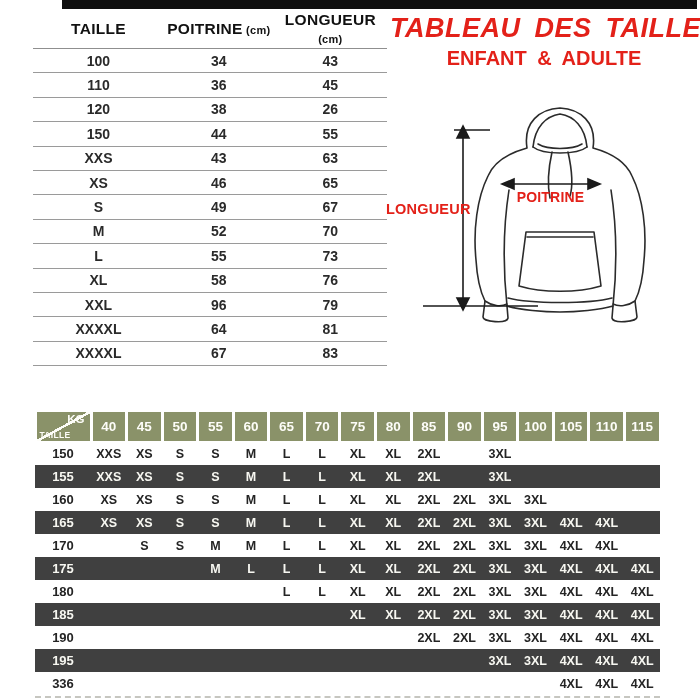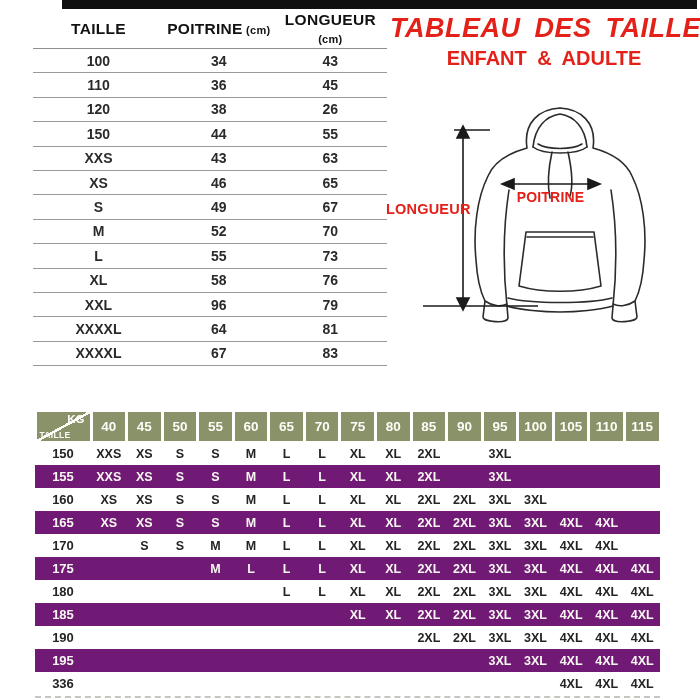--- a/index.html
+++ b/index.html
@@ -38,21 +38,21 @@
   .matrix-header, .mrow { display:grid; grid-template-columns:56px repeat(16, 1fr); }
   .matrix-header { height:30px; }
   .wcell, .corner-cell { background:#8a9269; color:#fdfdf8; font-weight:700; font-size:13.5px;
                          margin:0 1.5px; height:29px; display:flex; align-items:center; justify-content:center; }
   .corner-cell { position:relative; overflow:hidden;
                  background-image:linear-gradient(to bottom right, rgba(0,0,0,0) 47.5%, #fdfdf8 47.5%, #fdfdf8 52.5%, rgba(0,0,0,0) 52.5%),
                                   linear-gradient(#8a9269,#8a9269); }
   .corner-cell .kg { position:absolute; top:1px; right:5px; font-size:11.5px; }
   .corner-cell .taille { position:absolute; bottom:1px; left:3px; font-size:8.5px; letter-spacing:.3px; }
   .mrow { height:23px; }
-  .mrow.green { background:#701a75; }
+  .mrow.green { background:#404040; }
   .mcell, .hcell { display:flex; align-items:center; justify-content:center;
                    font-size:12.5px; font-weight:700; color:#242424; }
   .hcell { font-size:13px; }
   .mrow.green .mcell, .mrow.green .hcell { color:#f7f7f1; }
 
   .bottom-dash { position:absolute; left:35px; top:696px; width:625px; border-top:2px dashed #c6c6c0; }
 </style>
 </head>
 <body>
 

